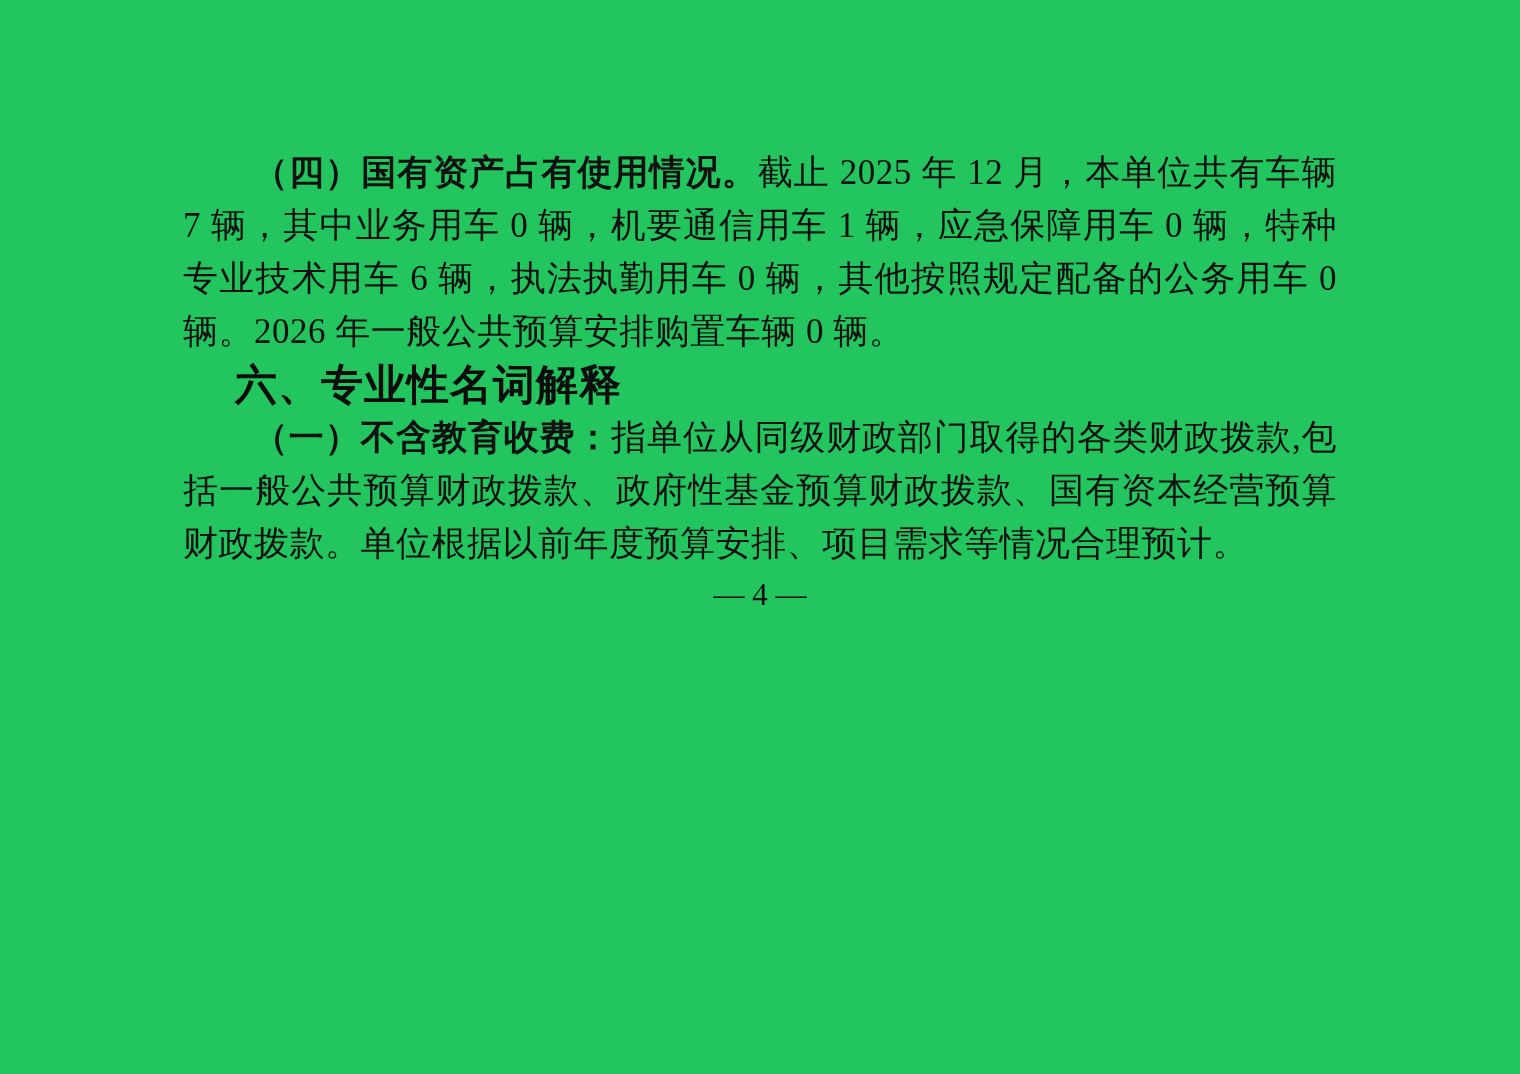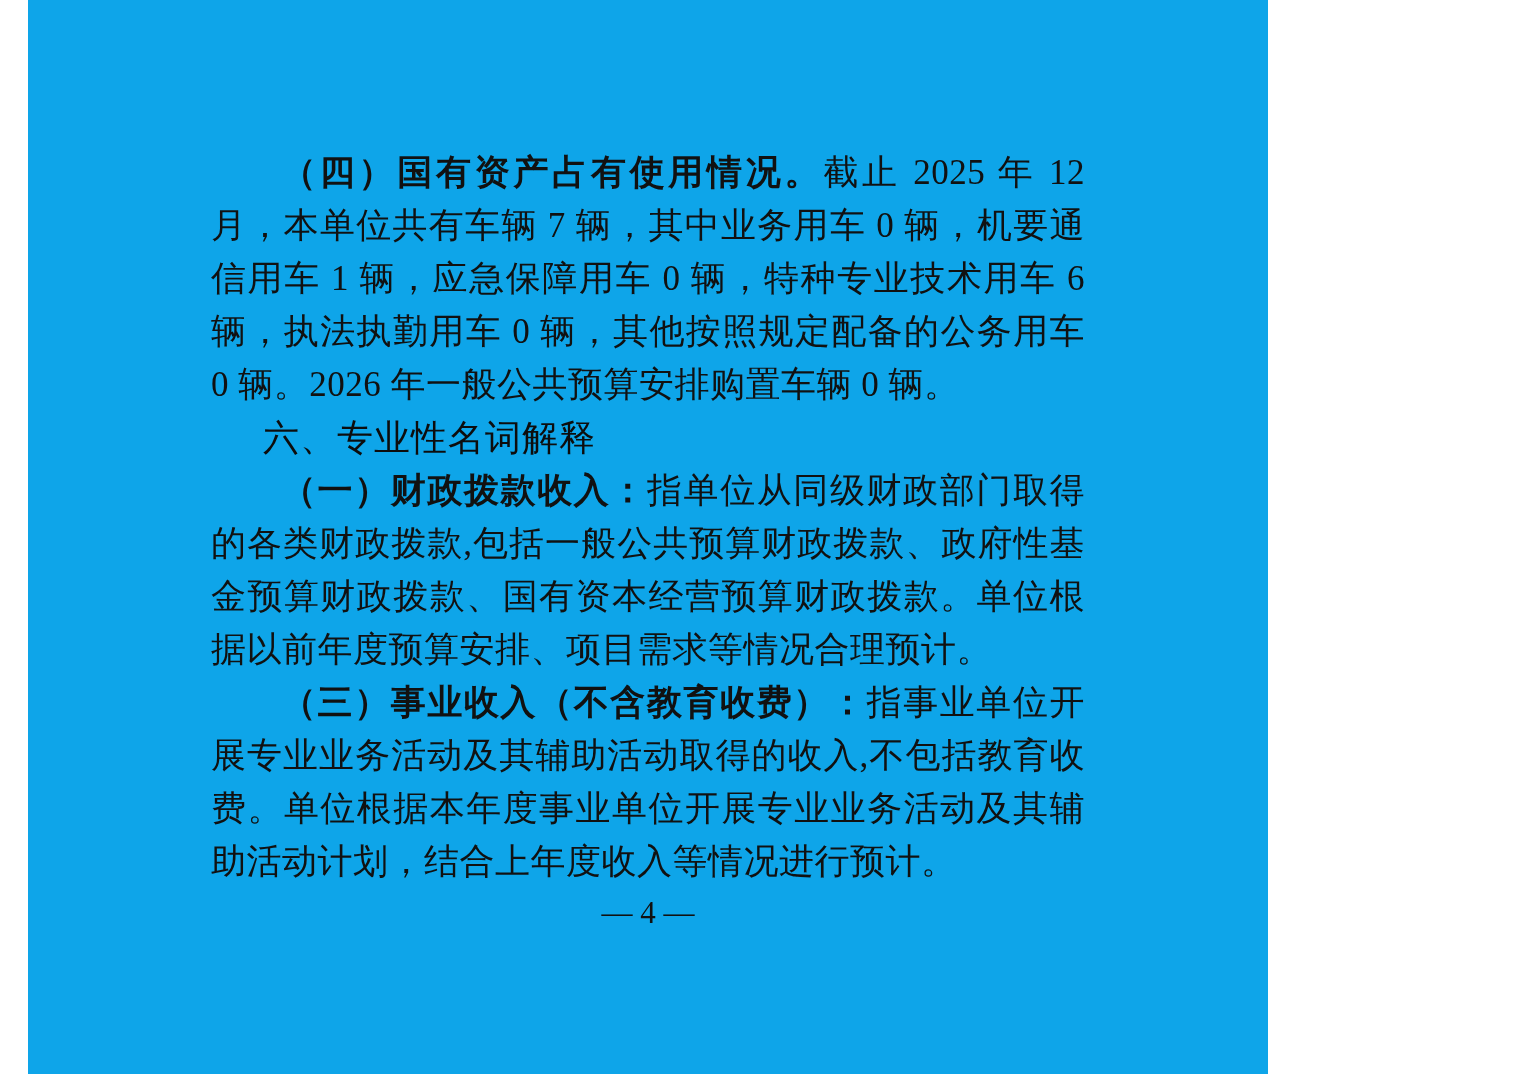--- a/index.html
+++ b/index.html
@@ -2,46 +2,45 @@
 <html><head>
 <meta charset="utf-8">
 <style>
   html, body {
     margin: 0;
     padding: 0;
     background: #ffffff;
   }
   .page {
     position: relative;
-    width: 1240px;
+    width: 1520px;
     height: 1074px;
     box-sizing: border-box;
-    background: #0ea5e9;
+    background: #22c55e;
     color: #111111;
     padding: 146px 183px 0 183px;
     font-family: "Liberation Serif", "DejaVu Serif", serif;
     overflow: hidden;
-    margin-left: 28px;
   }
   .para {
     margin: 0;
     font-size: 35px;
     line-height: 53px;
     text-align: justify;
     text-indent: 2em;
     letter-spacing: 0.5px;
   }
   .para .lead {
     font-weight: 700;
   }
   .heading {
     margin: 0;
-    font-size: 36px;
+    font-size: 42px;
     line-height: 53px;
-    font-weight: 400;
+    font-weight: 700;
     font-family: "Liberation Sans", "DejaVu Sans", sans-serif;
     text-indent: 52px;
     letter-spacing: 1px;
     color: #0d0d0d;
   }
   .page-number {
     margin-top: 4px;
     text-align: center;
     font-size: 31px;
     line-height: 42px;
@@ -51,20 +50,19 @@
 </head>
 <body>
 
 <div class="page">
 
   <p class="para"><span class="lead">（四）国有资产占有使用情况。</span><span>截止 2025 年 12 月，本单位共有车辆 7 辆，其中业务用车 0 辆，机要通信用车 1 辆，应急保障用车 0 辆，特种专业技术用车 6 辆，执法执勤用车 0 辆，其他按照规定配备的公务用车 0 辆。2026 年一般公共预算安排购置车辆 0 辆。</span></p>
 
 
   <h2 class="heading">六、专业性名词解释</h2>
 
-  <p class="para"><span class="lead">（一）财政拨款收入：</span><span>指单位从同级财政部门取得的各类财政拨款,包括一般公共预算财政拨款、政府性基金预算财政拨款、国有资本经营预算财政拨款。单位根据以前年度预算安排、项目需求等情况合理预计。</span></p>
+  <p class="para"><span class="lead">（一）不含教育收费：</span><span>指单位从同级财政部门取得的各类财政拨款,包括一般公共预算财政拨款、政府性基金预算财政拨款、国有资本经营预算财政拨款。单位根据以前年度预算安排、项目需求等情况合理预计。</span></p>
 
 
-  <p class="para"><span class="lead">（三）事业收入（不含教育收费）：</span><span>指事业单位开展专业业务活动及其辅助活动取得的收入,不包括教育收费。单位根据本年度事业单位开展专业业务活动及其辅助活动计划，结合上年度收入等情况进行预计。</span></p>
 
   <div class="page-number">— 4 —</div>
 
 </div>
 
 </body></html>

